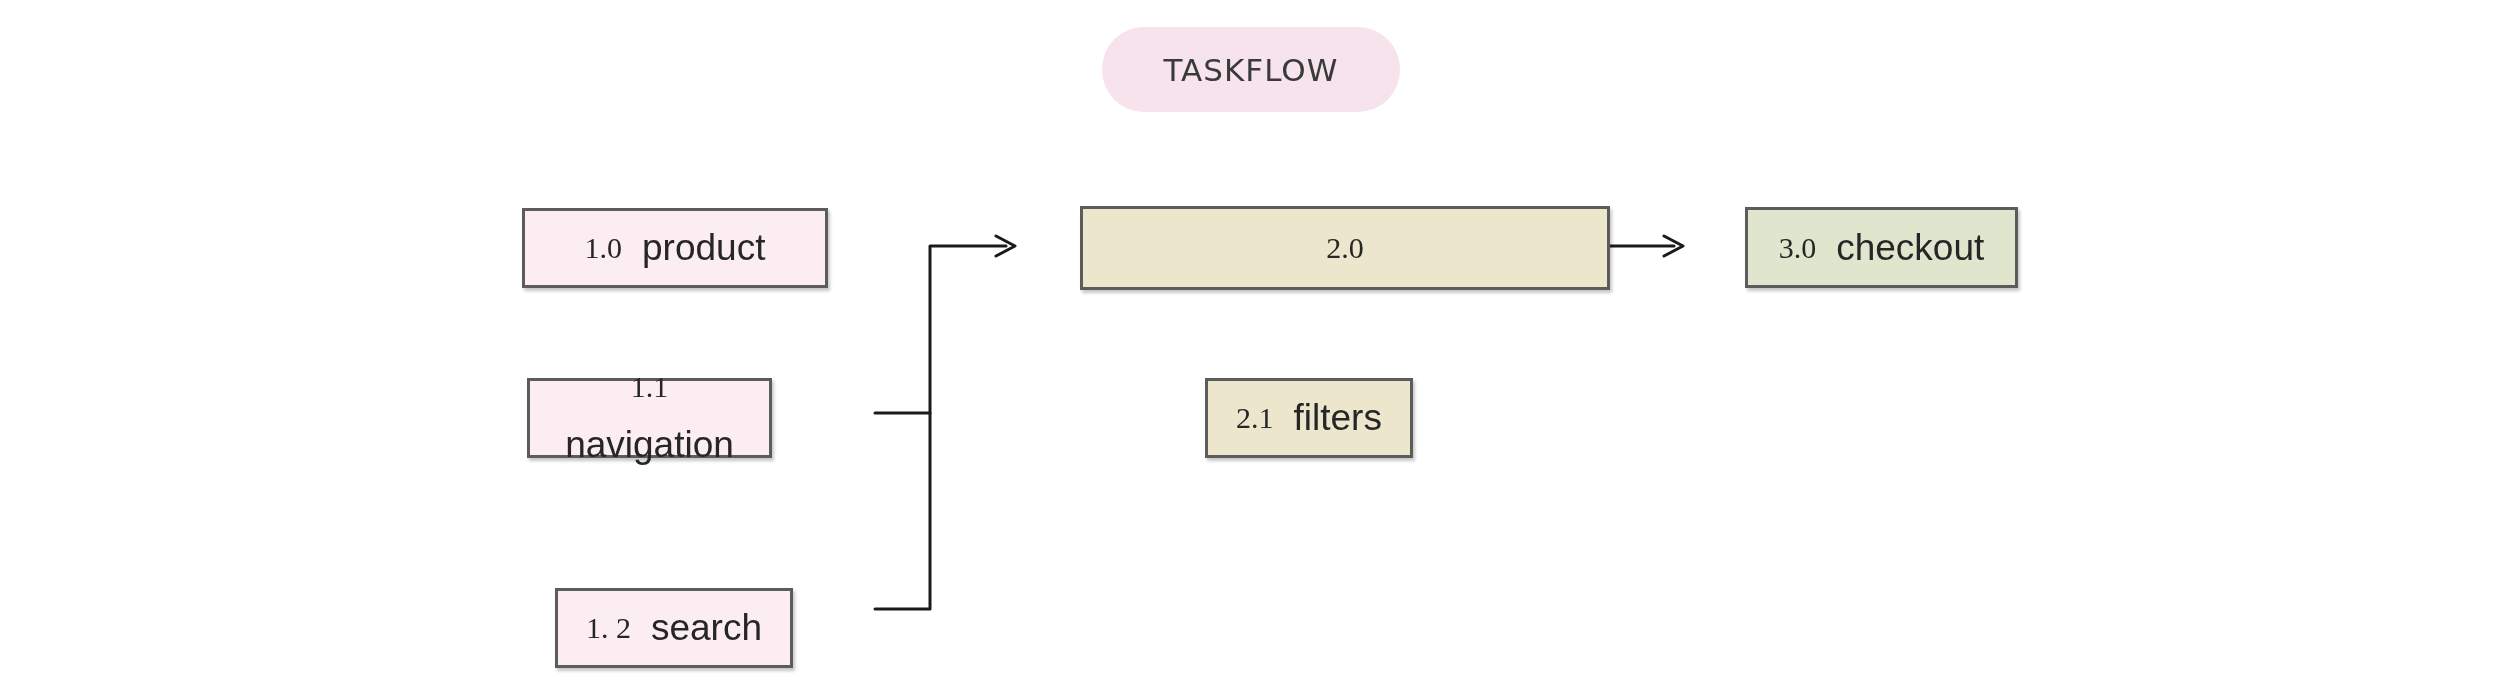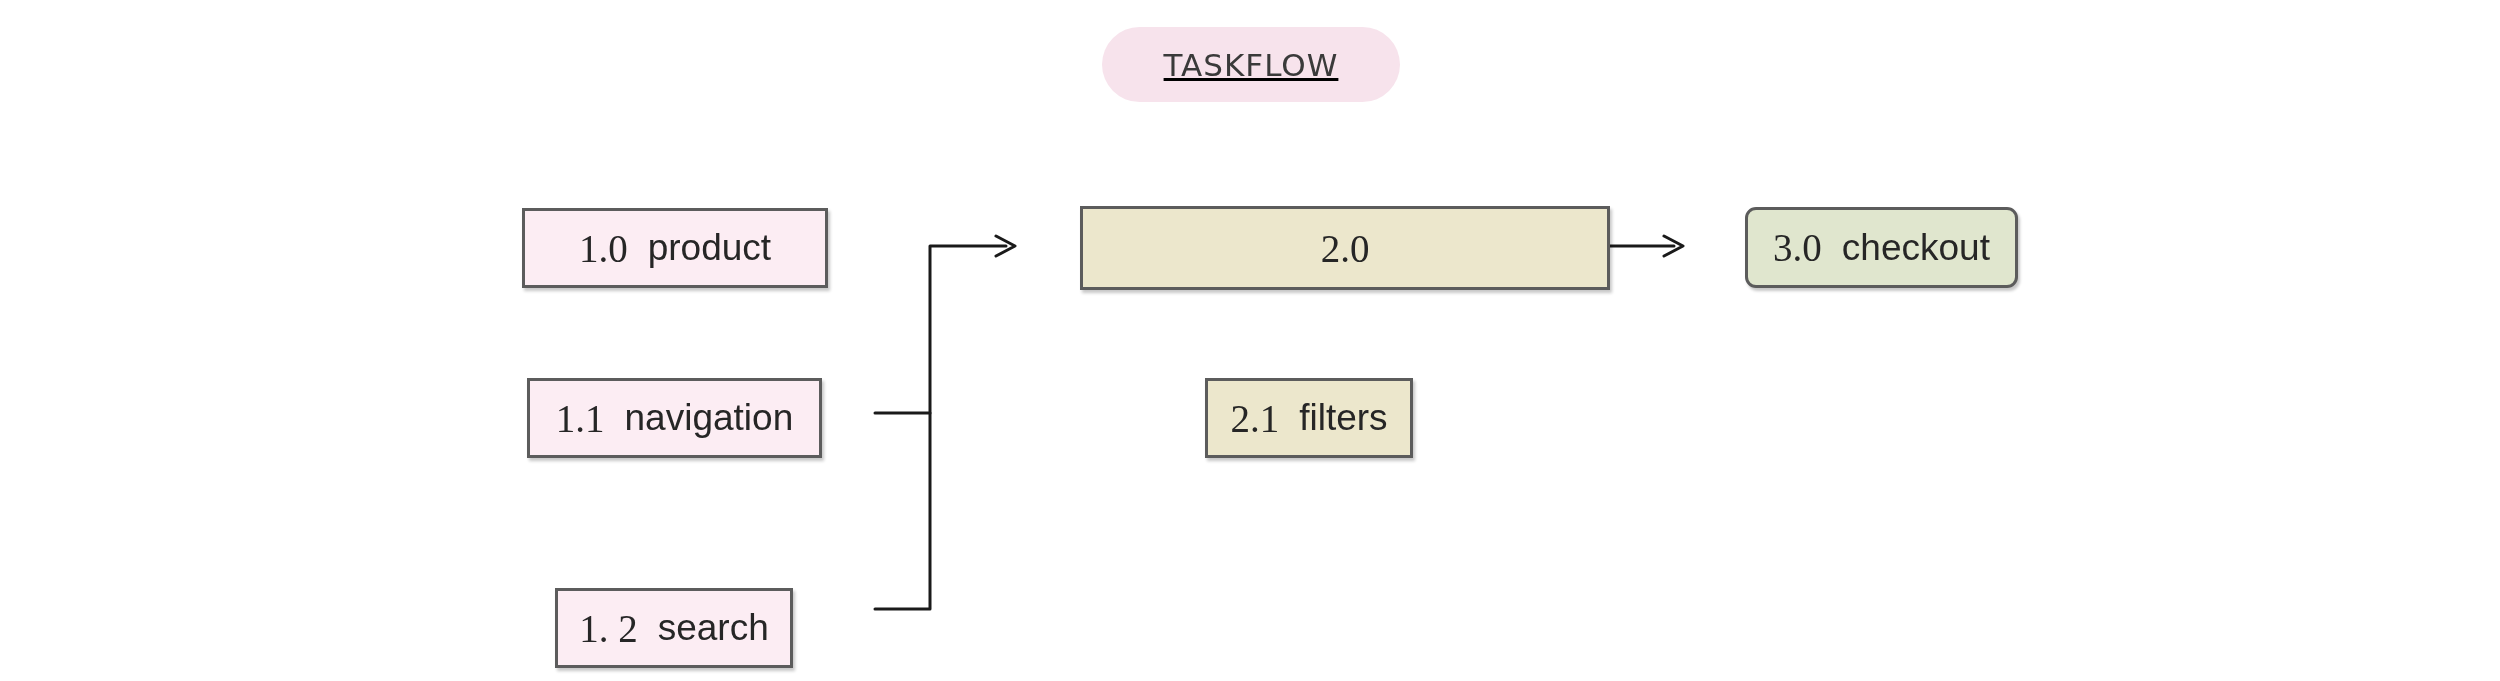--- a/index.html
+++ b/index.html
@@ -13,27 +13,26 @@
     height: 681px;
     background: #ffffff;
     overflow: hidden;
     font-family: "Liberation Sans", sans-serif;
   }
   .title-pill {
     position: absolute;
     left: 1102px;
     top: 27px;
     width: 298px;
-    height: 75px;
+    height: 85px;
     border-radius: 42px;
     background: var(--pill-fill, #f7e3ec);
     display: flex;
     align-items: center;
     justify-content: center;
-    text-decoration: underline;
   }
   .title-pill .title-text {
     font-family: "DejaVu Sans", sans-serif;
     font-size: 31px;
     font-weight: 400;
     letter-spacing: 1px;
     color: var(--title-text, #3a3a3a);
   }
   .node {
     position: absolute;
@@ -41,24 +40,24 @@
     border: 3px solid var(--box-border, #5c5c5c);
     box-shadow: 2px 3px 3px rgba(0,0,0,0.22);
     display: flex;
     align-items: center;
     justify-content: center;
     gap: 20px;
     white-space: nowrap;
   }
   .node.pink  { background: var(--pink-fill, #fcedf3); }
   .node.tan   { background: var(--tan-fill, #ece7cc); }
-  .node.green { background: var(--green-fill, #e0e6ce); border-radius: 11px; }
+  .node.green { background: var(--green-fill, #e0e6ce); }
   .node .num {
     font-family: "Liberation Serif", serif;
-    font-size: 39px;
+    font-size: 30px;
     color: var(--node-text, #1f1f1f);
   }
   .node .lbl {
     font-family: "Liberation Sans", sans-serif;
     font-size: 37px;
     color: var(--node-text, #2a2a2a);
   }
   .connectors {
     position: absolute;
     left: 0;
@@ -89,21 +88,21 @@
       <line x1="1595" y1="246" x2="1674" y2="246"></line>
       <path d="M 1664,236 L 1683,246 L 1664,256"></path>
     </g>
   </svg>
 
   <div class="node pink" style="left:522px; top:208px; width:306px; height:80px;">
     <span class="num">1.0</span>
     <span class="lbl">product</span>
   </div>
 
-  <div class="node pink" style="left:527px; top:378px; width:295px; height:80px;">
+  <div class="node pink" style="left:527px; top:378px; width:245px; height:80px;flex-direction:column;">
     <span class="num">1.1</span>
     <span class="lbl">navigation</span>
   </div>
 
   <div class="node pink" style="left:555px; top:588px; width:238px; height:80px;">
     <span class="num">1. 2</span>
     <span class="lbl">search</span>
   </div>
 
   <div class="node tan" style="left:1080px; top:206px; width:530px; height:84px;">

